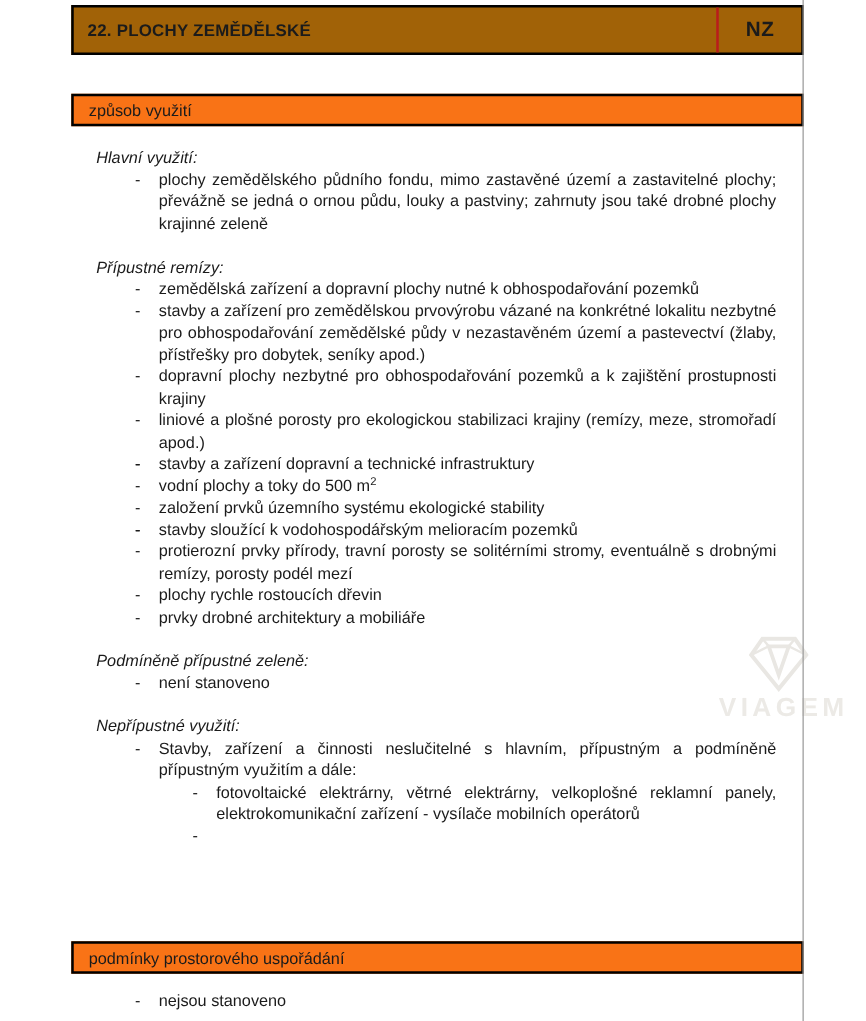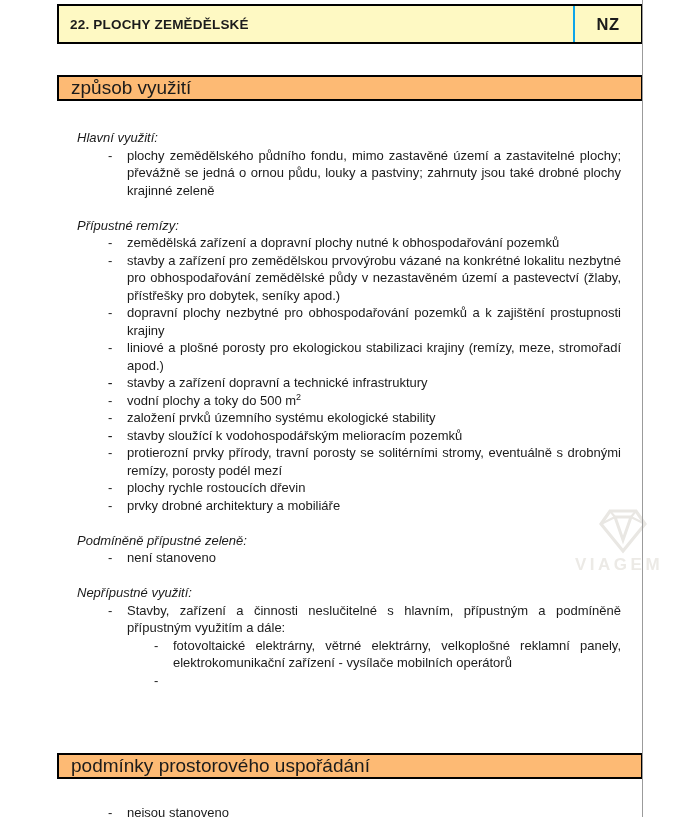--- a/index.html
+++ b/index.html
@@ -9,62 +9,62 @@
     background:#ffffff; color:#1b1b1b;
     font-family:"Liberation Sans", sans-serif;
   }
   .vline {
     position:absolute; left:642px; top:0; width:1px; height:817px;
     background:#9b9b9b; z-index:3;
   }
   
   .doc-header {
     position:absolute; left:57px; top:4px; width:586px; height:40px;
-    box-sizing:border-box; border:2px solid #000; background:#fef9c3;
+    box-sizing:border-box; border:2px solid #000; background:#a16207;
     display:flex; align-items:stretch; z-index:2;
   }
   .doc-header .title-cell {
     flex:1; display:flex; align-items:center; padding-left:11px;
     font-weight:bold; font-size:13.5px; letter-spacing:0.2px;
   }
   .doc-header .code-cell {
-    width:66px; border-left:2px solid #0ea5e9;
+    width:66px; border-left:2px solid #b91c1c;
     display:flex; align-items:center; justify-content:center;
     font-weight:bold; font-size:16.5px; letter-spacing:0.5px;
   }
   
   .band {
     position:absolute; left:57px; width:586px; height:26px;
-    box-sizing:border-box; background:#fdba74;
+    box-sizing:border-box; background:#f97316;
     border:2px solid #000;
     display:flex; align-items:center; padding-left:12px;
-    font-size:19px; z-index:2;
+    font-size:13px; z-index:2;
   }
   #band-usage { top:75px; }
   #band-conditions { top:753px; }
   
   .content {
     position:absolute; left:57px; width:586px; box-sizing:border-box;
     padding:0 22px 0 20px; font-size:13px; line-height:17.5px; z-index:2;
   }
   #content-main { top:117px; }
   #content-bottom { top:792px; }
   .group { margin-top:17.5px; }
-  .content .group:first-child { margin-top:12px; }
+  .content .group:first-child { margin-top:0; }
   .group-label { font-style:italic; }
   ul.blist { list-style:none; margin:0 0 0 31px; padding:0; }
   ul.blist ul.blist { margin-left:27px; }
   li.bitem { position:relative; padding-left:19px; text-align:justify; }
   li.bitem .dash { position:absolute; left:0; top:0; }
   li.bitem sup { font-size:9px; line-height:0; }
   
   .wm { position:absolute; z-index:1; color:#e9e7e3; }
   #wm-gem { left:599px; top:509px; width:48px; height:45px; }
   #wm-text {
-    left:575px; top:555px; font-size:17px; font-weight:bold;
+    left:575px; top:555px; font-size:21px; font-weight:bold;
     letter-spacing:3.5px; color:#eceae6;
   }
 </style>
 </head>
 <body>
 
 <div class="vline"></div>
 
 <div class="doc-header">
   <div class="title-cell">22. PLOCHY ZEMĚDĚLSKÉ</div>

